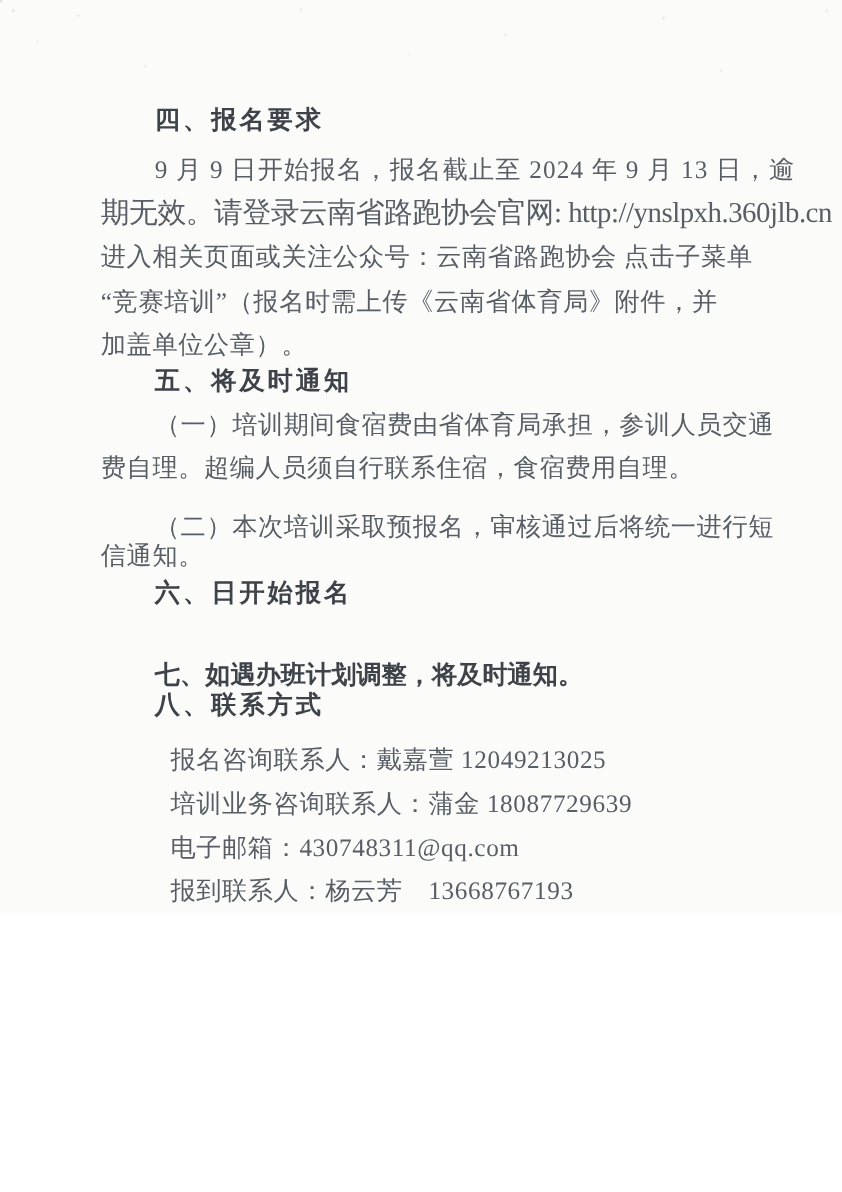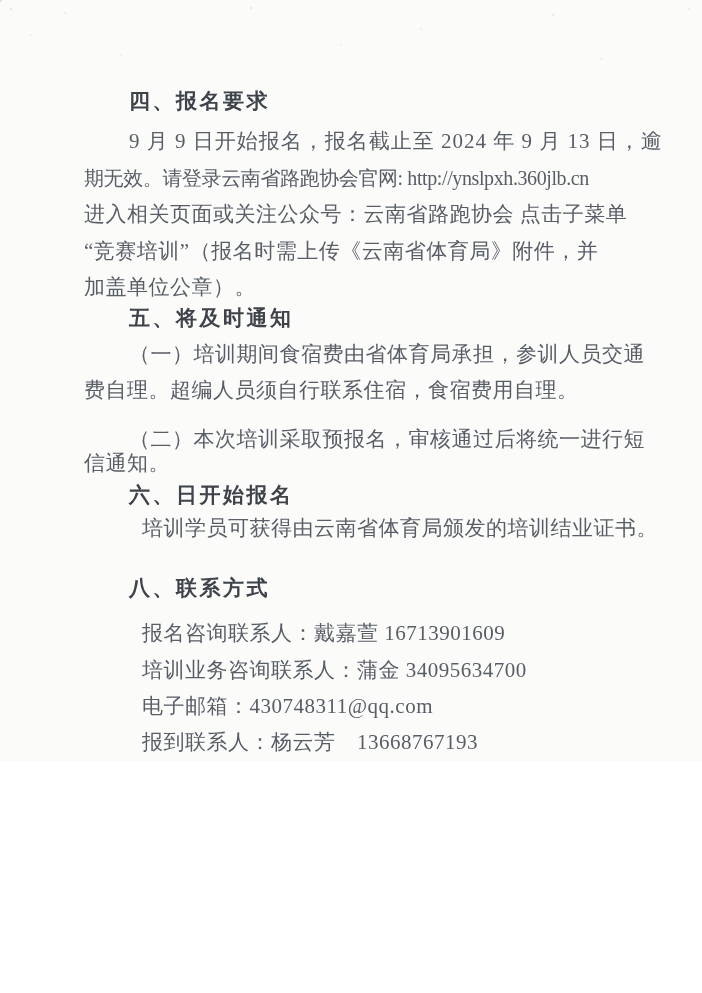--- a/index.html
+++ b/index.html
@@ -42,21 +42,21 @@
     font-weight:bold;
     color:#3e434a;
     letter-spacing:2.5px;
     padding-left:45px;
     font-size:21px;
   }
   .h.long{letter-spacing:0;}
   .b{letter-spacing:.5px;}
   .ind{padding-left:45px;}
   .ind2{padding-left:58px;}
-  .url-line{font-size:20px;letter-spacing:-.4px;}
+  .url-line{font-size:24px;letter-spacing:-.4px;}
   .sig{
     position:absolute;
     font-size:20px;
     color:#4f555c;
     letter-spacing:1px;
     white-space:nowrap;
     line-height:26px;
   }
   .sig-org{left:398px;top:797px;}
   .sig-date{left:386px;top:830px;}
@@ -87,26 +87,26 @@
   <div class="ln b" style="top:236px">“竞赛培训”（报名时需上传《云南省体育局》附件，并</div>
   <div class="ln b" style="top:272px">加盖单位公章）。</div>
 
   <div class="ln h" style="top:303px">五、将及时通知</div>
   <div class="ln b" style="top:375px">费自理。超编人员须自行联系住宿，食宿费用自理。</div>
   <div class="ln b ind" style="top:339px">（一）培训期间食宿费由省体育局承担，参训人员交通</div>
   <div class="ln b ind" style="top:424px">（二）本次培训采取预报名，审核通过后将统一进行短</div>
   <div class="ln b" style="top:448px">信通知。</div>
 
   <div class="ln h" style="top:480px">六、日开始报名</div>
-  <div class="ln b ind2" style="top:513px">培训学员可获得由云南省体育局颁发的培训结业证书。</div>
 
+  <div class="ln h long" style="top:548px">七、如遇办班计划调整，将及时通知。</div>
 
   <div class="ln h" style="top:573px">八、联系方式</div>
-  <div class="ln b ind2" style="top:618px">报名咨询联系人：戴嘉萱 16713901609</div>
-  <div class="ln b ind2" style="top:655px">培训业务咨询联系人：蒲金 34095634700</div>
+  <div class="ln b ind2" style="top:618px">报名咨询联系人：戴嘉萱 12049213025</div>
+  <div class="ln b ind2" style="top:655px">培训业务咨询联系人：蒲金 18087729639</div>
   <div class="ln b ind2" style="top:691px">电子邮箱：430748311@qq.com</div>
   <div class="ln b ind2" style="top:727px">报到联系人：杨云芳　13668767193</div>
 
   <svg class="seal" viewBox="0 0 160 160" aria-hidden="true">
     <defs>
       <path id="sealArc" d="M 26.3 96.8 A 55 55 0 1 1 129.7 96.8"></path>
     </defs>
     <circle class="seal-ring" cx="78" cy="78" r="71"></circle>
     <path class="seal-star" d="M75.5 55.4 L72.4 73.7 L54.3 77.4 L70.7 85.9 L68.6 104.4 L81.8 91.3 L98.7 99.1 L90.4 82.5 L103 68.8 L84.6 71.6 Z"></path>
     <text class="seal-text" text-anchor="middle">

